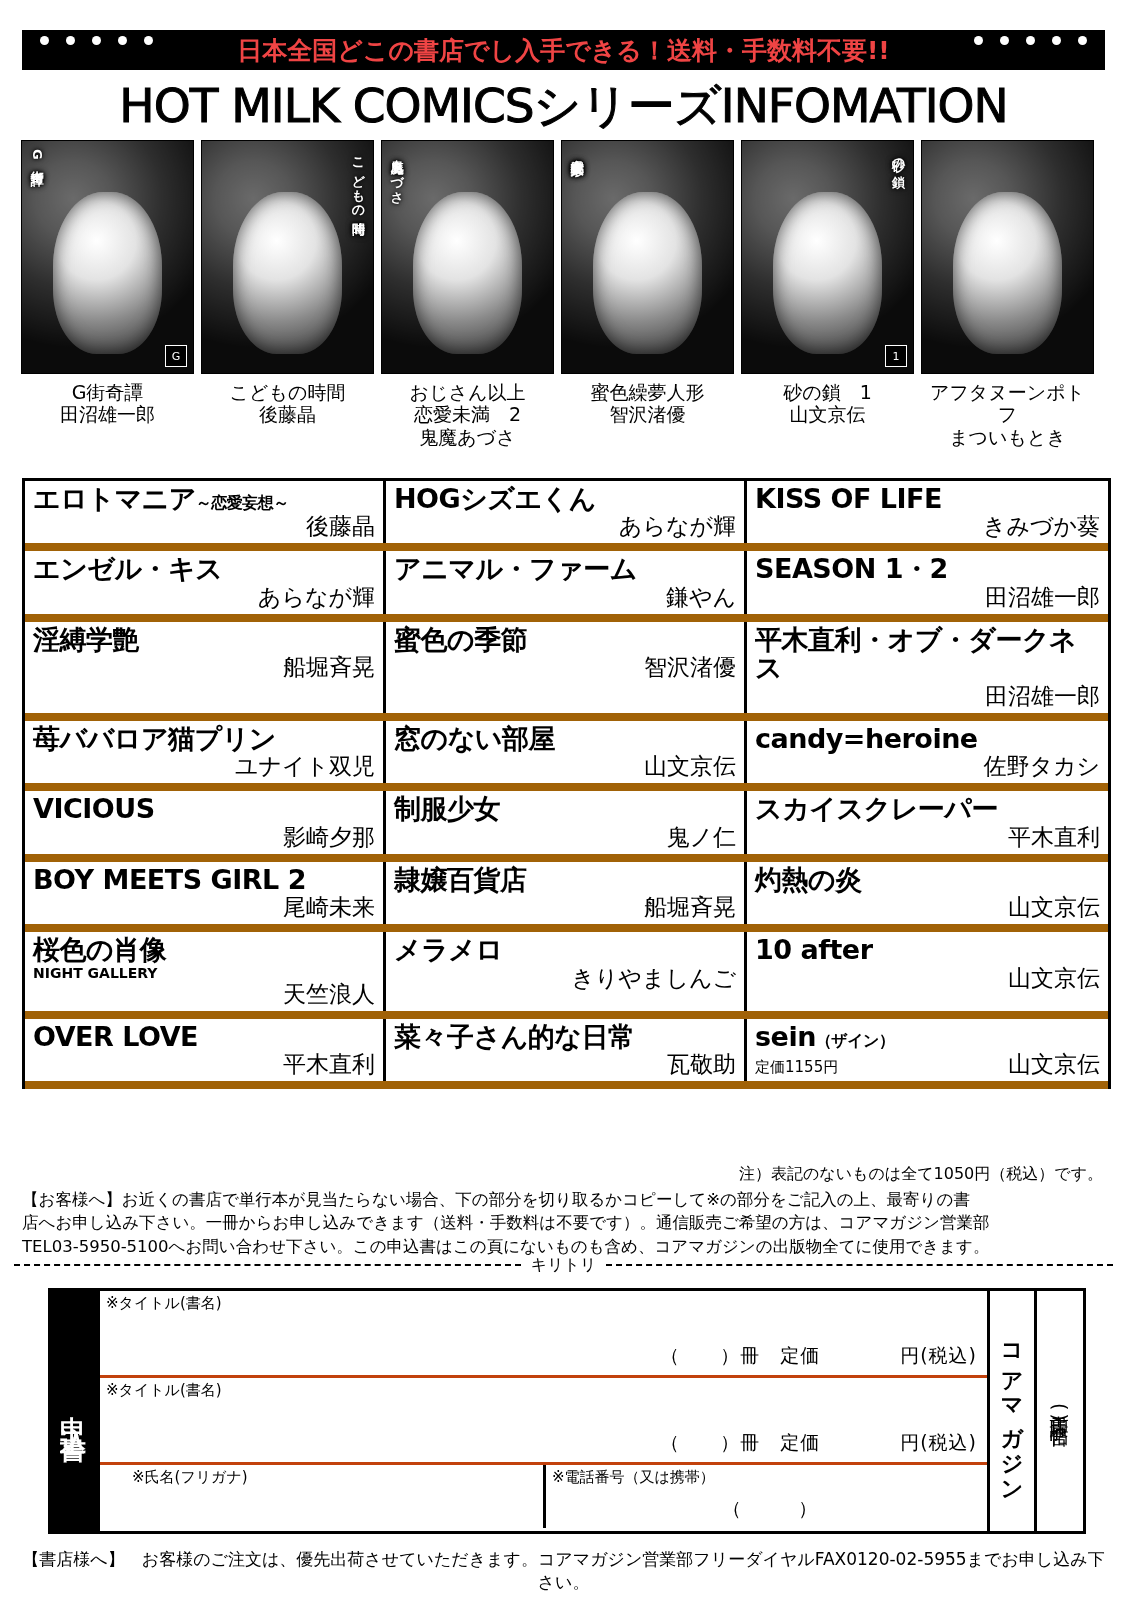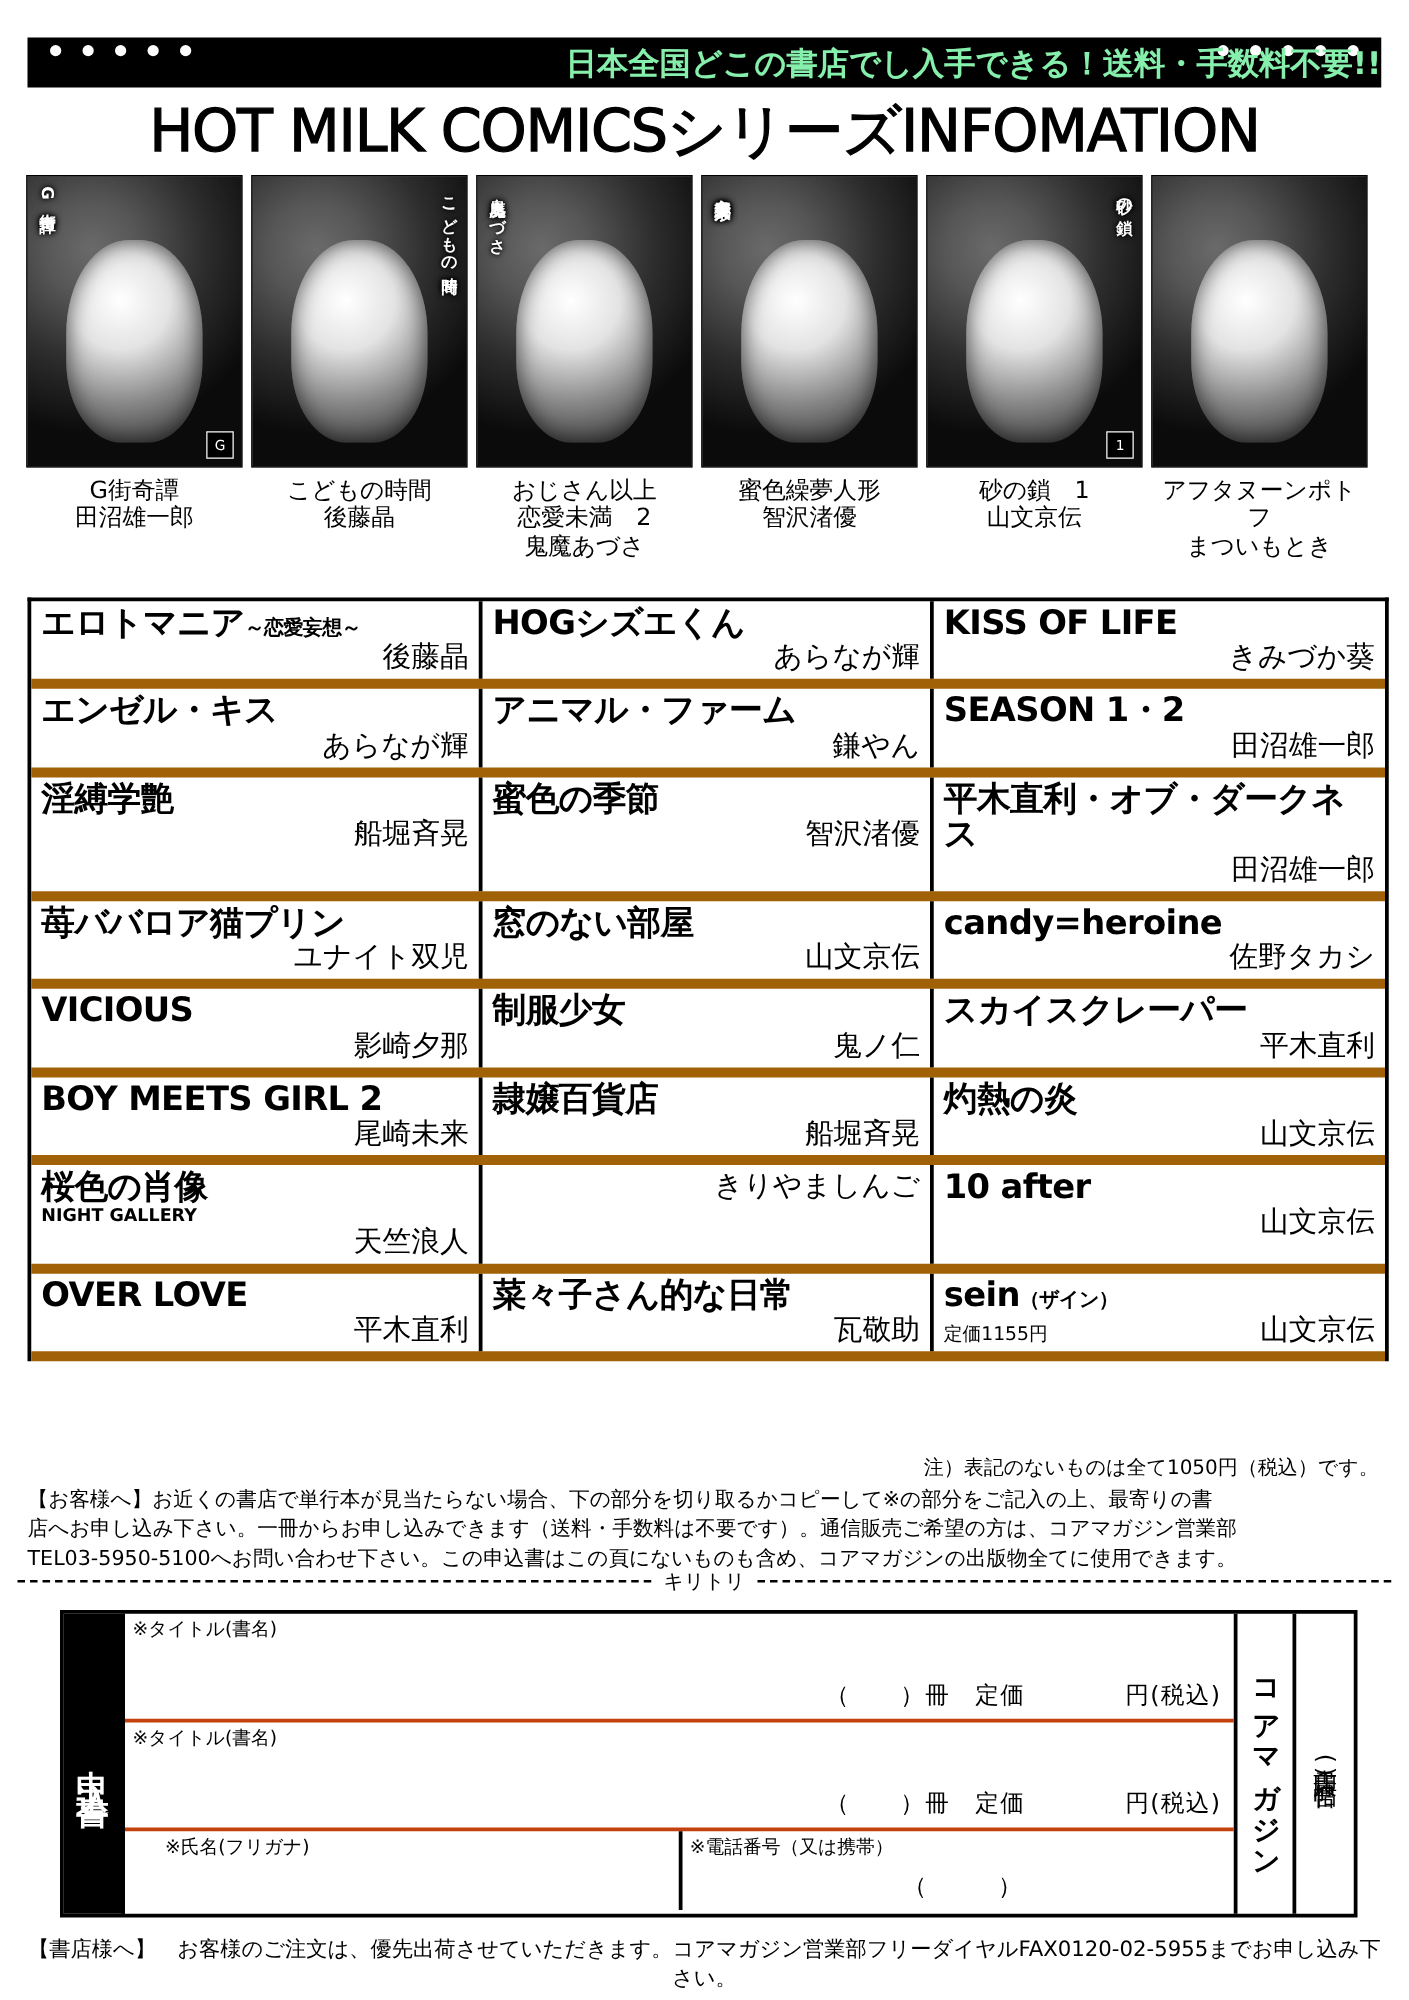--- a/index.html
+++ b/index.html
@@ -1,21 +1,21 @@
 <!DOCTYPE html>
 <html><head>
 <meta charset="utf-8">
 <style>
   html,body{margin:0;padding:0;background:#fff;}
   body{width:1127px;height:1600px;font-family:"DejaVu Sans","Liberation Sans",sans-serif;color:#000;}
   .page{position:relative;width:1127px;height:1600px;overflow:hidden;background:#fff;}
 
   
-  .banner{position:absolute;left:22px;top:30px;width:1083px;height:40px;background:#000;color:#86efac;
-          display:flex;align-items:center;justify-content:flex-end;}
+  .banner{position:absolute;left:22px;top:30px;width:1083px;height:40px;background:#000;color:#ef4444;
+          display:flex;align-items:center;justify-content:center;}
   .banner .dots{position:absolute;left:0;top:0;width:100%;height:100%;pointer-events:none;}
   .banner .dot{position:absolute;width:9px;height:9px;border-radius:50%;background:#fff;top:6px;}
   .banner-text{font-size:25px;font-weight:bold;letter-spacing:0px;position:relative;z-index:2;}
 
   .masthead{position:absolute;left:22px;top:78px;width:1083px;height:56px;text-align:center;
             font-size:47px;font-weight:normal;letter-spacing:-1px;line-height:56px;
             -webkit-text-stroke:1px #000;}
 
   
   .covers{position:absolute;left:22px;top:140px;width:1083px;height:330px;display:flex;gap:9px;}
@@ -277,20 +277,21 @@
       </div>
     </div>
 
     <div class="grow">
       <div class="gcell">
         <div class="gtitle"><span>桜色の肖像</span></div>
         <div class="gsub2">NIGHT GALLERY</div>
         <div class="gauthor">天竺浪人</div>
       </div>
       <div class="gcell">
+        <div class="gtitle"><span>メラメロ</span></div>
         <div class="gauthor">きりやましんご</div>
       </div>
       <div class="gcell">
         <div class="gtitle"><span>10 after</span></div>
         <div class="gauthor">山文京伝</div>
       </div>
     </div>
 
     <div class="grow">
       <div class="gcell">

